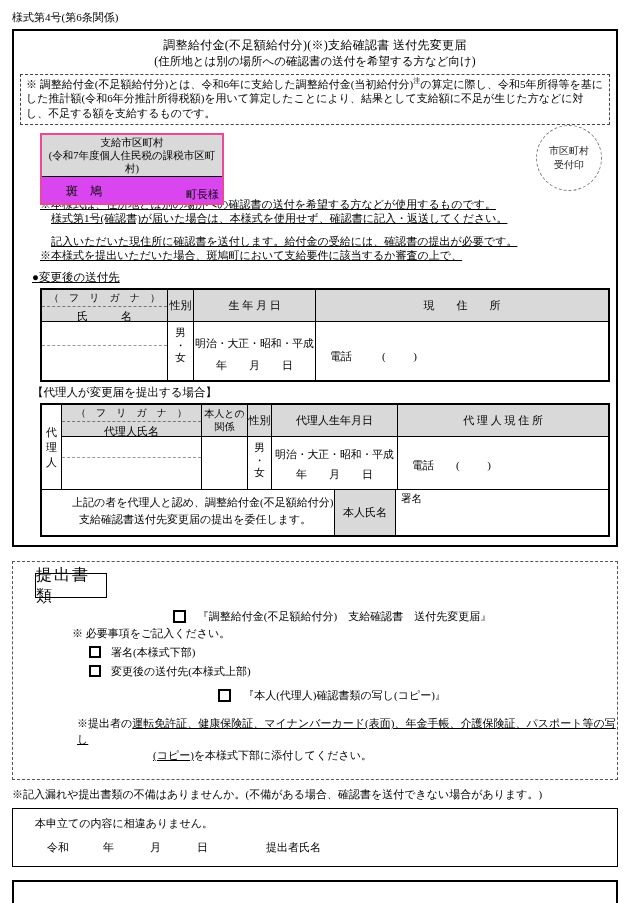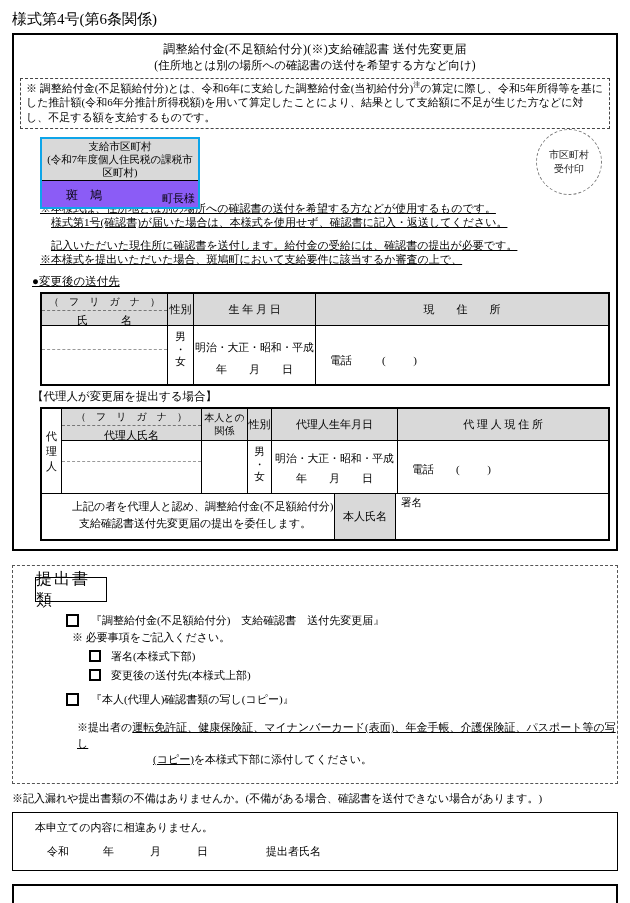--- a/index.html
+++ b/index.html
@@ -4,37 +4,37 @@
 <style>
   * { box-sizing: border-box; margin: 0; padding: 0; }
   html, body { background: #fff; }
   body {
     width: 630px; height: 903px;
     font-family: "Liberation Serif", "DejaVu Serif", serif;
     font-size: 11px; color: #000;
   }
   .page { padding: 8px 12px 10px 12px; }
 
-  .form-label { font-size: 15px; margin: 2px 0 4px 0; }
+  .form-label { font-size: 11px; margin: 2px 0 4px 0; }
 
   
   .main-box { border: 2px solid #000; padding: 5px 4px 8px 4px; }
 
   .title-block { text-align: center; line-height: 1.3; margin-top: 2px; }
   .title { font-size: 12px; letter-spacing: 0.3px; }
   .subtitle { font-size: 11.5px; }
 
   .desc-box {
     border: 1px dashed #444; margin: 5px 2px 8px 2px;
     padding: 2px 5px 3px 5px; line-height: 1.35; text-align: left;
   }
   .desc-box sup { font-size: 7px; }
 
   .muni-row { position: relative; margin: 8px 0 8px 22px; height: 56px; }
-  .muni-box { width: 160px; border: 2px solid #0ea5e9; background: #8b5cf6; }
+  .muni-box { width: 184px; border: 2px solid #ec4899; background: #d946ef; }
   .muni-header {
     background: #d9d9d9; border-bottom: 1px solid #000;
     text-align: center; font-size: 10.5px; line-height: 1.25; padding: 1px 2px;
   }
   .muni-body { height: 26px; position: relative; }
   .muni-name { position: absolute; left: 24px; top: 6px; font-size: 12px; }
   .muni-mayor { position: absolute; right: 3px; bottom: 1px; font-size: 11px; }
 
   .stamp {
     position: absolute; right: 10px; top: -8px; width: 66px; height: 66px;
@@ -101,21 +101,21 @@
   }
   .signature-cell { width: 212px; flex: none; padding: 2px 5px; font-size: 10.5px; }
 
   
   .docs-box { border: 1px dashed #555; margin-top: 14px; padding: 11px 0 15px 0; }
   .docs-label-box {
     border: 1px solid #000; width: 72px; height: 25px; margin-left: 22px;
     display: flex; align-items: center; justify-content: center; letter-spacing: 2px; font-size: 16px;
   }
   .chk-row { display: flex; align-items: flex-start; }
-  .chk-row.lvl1 { margin: 11px 0 0 53px; }
+  .chk-row.lvl1 { margin: 11px 0 0 34px; justify-content: center; }
   .chk-row.lvl2 { margin: 4px 0 0 76px; }
   .checkbox { width: 13px; height: 13px; border: 2px solid #000; flex: none; margin: 1px 12px 0 0; background: #fff; }
   .checkbox.small { width: 12px; height: 12px; margin-right: 10px; }
   .chk-note { margin: 2px 0 4px 59px; }
   .copy-note { margin: 13px 0 0 64px; line-height: 1.45; }
   .copy-note .u { text-decoration: underline; }
   .copy-note-l2 { margin-left: 76px; }
 
   .caution { margin: 7px 0 6px 0; }
 

